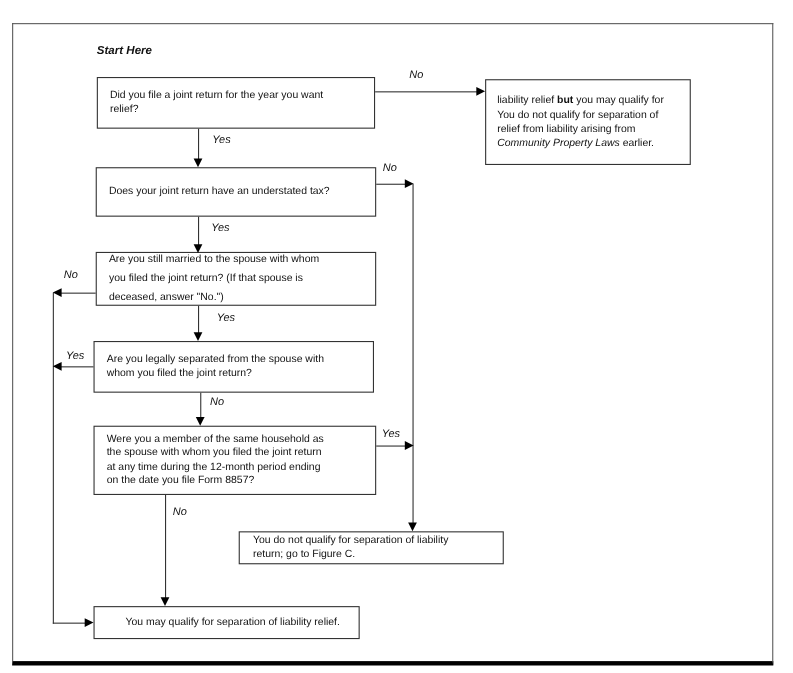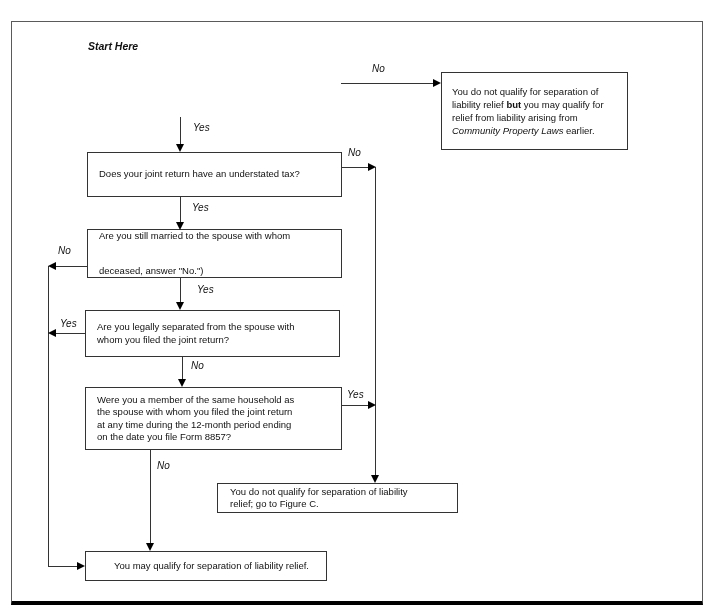--- a/index.html
+++ b/index.html
@@ -76,52 +76,57 @@
 </head>
 <body>
 
 <div id="canvas">
 
 
   <div id="frame"></div>
 
   <div class="lbl" id="lbl-start">Start Here</div>
 
+  <div class="node" id="q1">
+    <div class="tline">Did you file a joint return for the year you want</div>
+    <div class="tline">relief?</div>
+  </div>
 
   <div class="node" id="q2">
     <div class="tline">Does your joint return have an understated tax?</div>
   </div>
 
   <div class="node" id="q3">
     <div class="tline">Are you still married to the spouse with whom</div>
+    <div class="tline">you filed the joint return? (If that spouse is</div>
     <div class="tline">deceased, answer "No.")</div>
   </div>
 
   <div class="node" id="q4">
     <div class="tline">Are you legally separated from the spouse with</div>
     <div class="tline">whom you filed the joint return?</div>
   </div>
 
   <div class="node" id="q5">
     <div class="tline">Were you a member of the same household as</div>
     <div class="tline">the spouse with whom you filed the joint return</div>
     <div class="tline">at any time during the 12-month period ending</div>
     <div class="tline">on the date you file Form 8857?</div>
   </div>
 
   <div class="node" id="outcome-a">
+    <div class="tline"><span>liability relief </span><b>but</b><span> you may qualify for</span></div>
     <div class="tline"><span>You do not qualify for separation of</span></div>
-    <div class="tline"><span>liability relief </span><b>but</b><span> you may qualify for</span></div>
     <div class="tline"><span>relief from liability arising from</span></div>
     <div class="tline"><i>Community Property Laws</i><span> earlier.</span></div>
   </div>
 
   <div class="node" id="outcome-c">
     <div class="tline">You do not qualify for separation of liability</div>
-    <div class="tline">relief; go to Figure C.</div>
+    <div class="tline">return; go to Figure C.</div>
   </div>
 
   <div class="node" id="outcome-b">
     <div class="tline">You may qualify for separation of liability relief.</div>
   </div>
 
   <div class="vline" id="l-q1-q2"></div>
   <div class="vline" id="l-q2-q3"></div>
   <div class="vline" id="l-q3-q4"></div>
   <div class="vline" id="l-q4-q5"></div>

